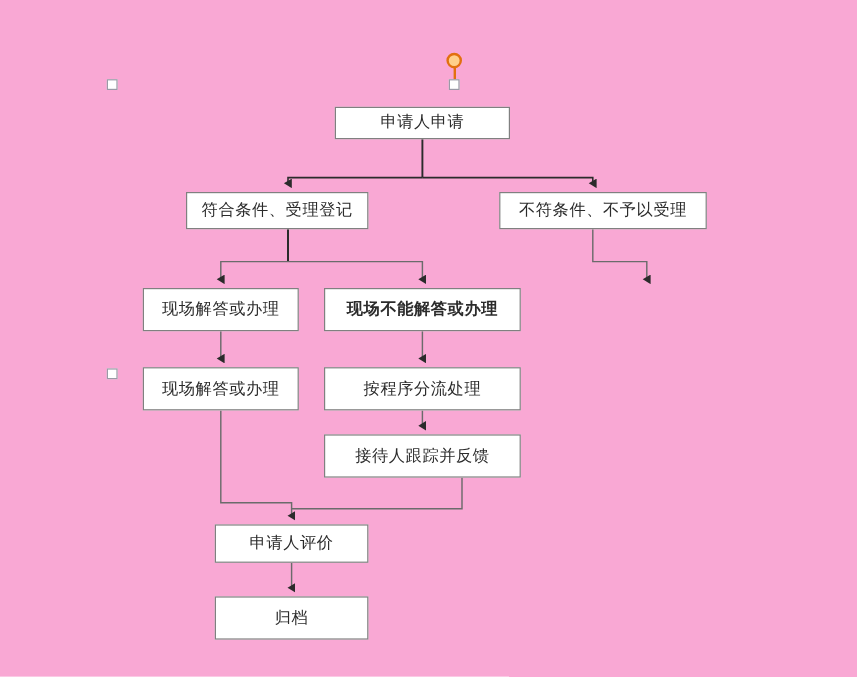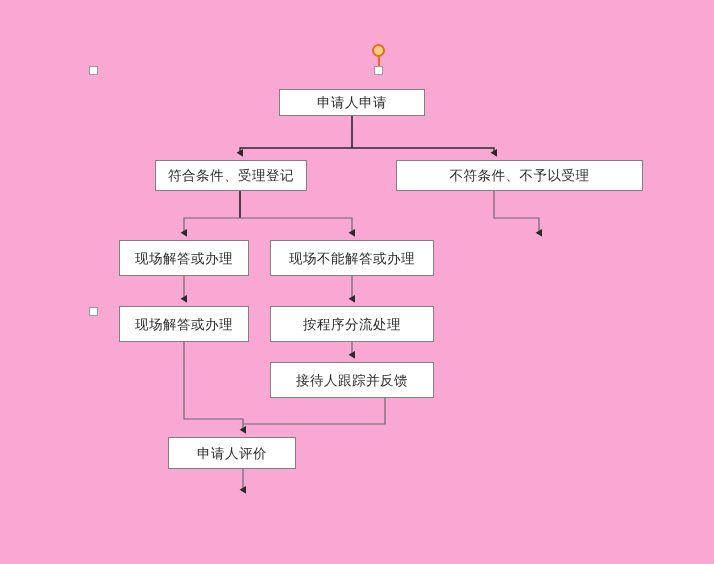--- a/index.html
+++ b/index.html
@@ -105,29 +105,30 @@
   <div class="rotate-handle" style="left:372px; top:44px;"></div>
   <div class="handle-square" style="left:374px; top:66px;"></div>
 
   <div class="handle-square" style="left:89px; top:66px;"></div>
   <div class="handle-square" style="left:89px; top:307px;"></div>
 
   <div class="node" style="left:279px; top:89px; width:146px; height:27px;">申请人申请</div>
 
   <div class="node" style="left:155px; top:160px; width:152px; height:31px;">符合条件、受理登记</div>
 
-  <div class="node" style="left:396px; top:160px; width:247px; height:31px;">不符条件、不予以受理</div>
+  <div class="node" style="left:416px; top:160px; width:173px; height:31px;">不符条件、不予以受理</div>
 
   <div class="node" style="left:119px; top:240px; width:130px; height:36px;">现场解答或办理</div>
 
-  <div class="node" style="left:270px; top:240px; width:164px; height:36px;">现场不能解答或办理</div>
+  <div class="node" style="left:270px; top:240px; width:164px; height:36px;font-weight:bold;">现场不能解答或办理</div>
 
 
   <div class="node" style="left:119px; top:306px; width:130px; height:36px;">现场解答或办理</div>
 
   <div class="node" style="left:270px; top:362px; width:164px; height:36px;">接待人跟踪并反馈</div>
 
   <div class="node" style="left:270px; top:306px; width:164px; height:36px;">按程序分流处理</div>
 
-  <div class="node" style="left:168px; top:437px; width:128px; height:32px;">申请人评价</div>
+  <div class="node" style="left:179px; top:437px; width:128px; height:32px;">申请人评价</div>
 
+  <div class="node" style="left:179px; top:497px; width:128px; height:36px;">归档</div>
 
 </div>
 
 </body></html>

